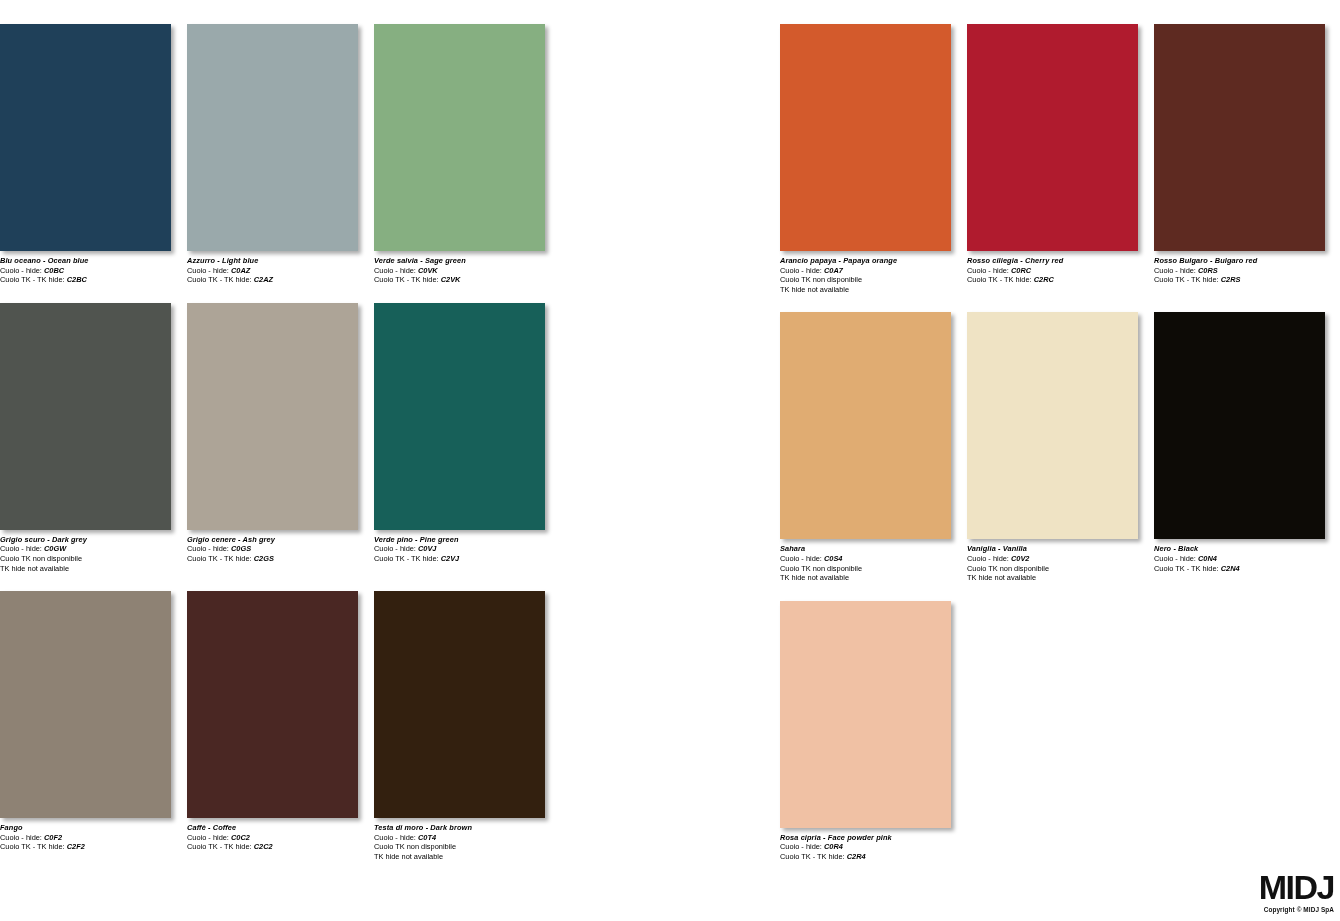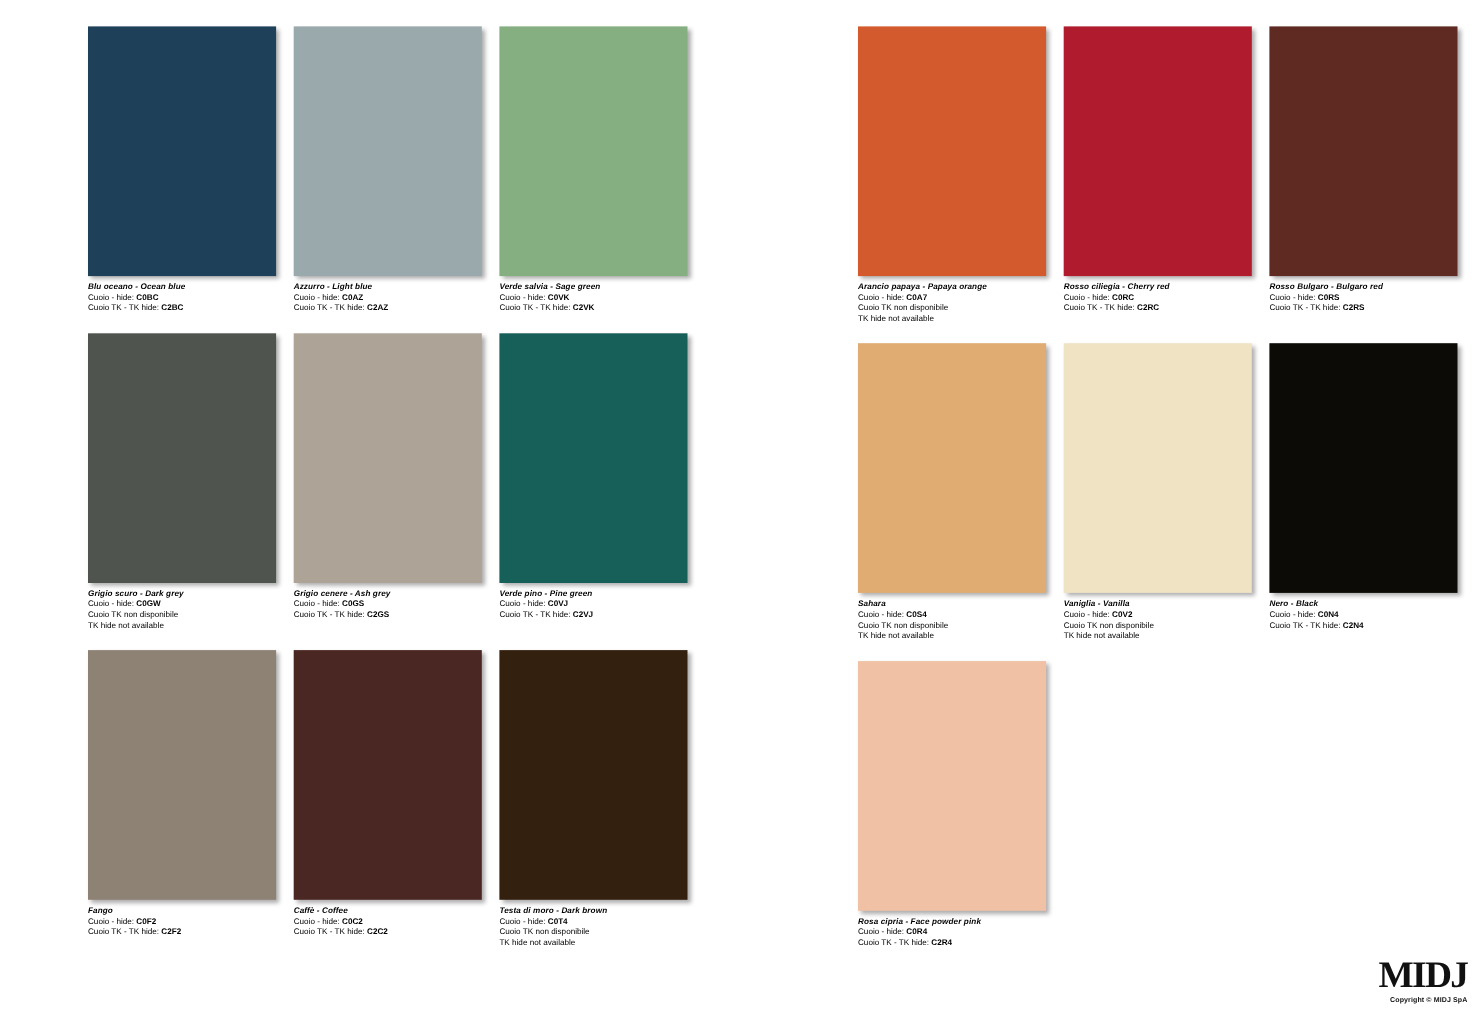--- a/index.html
+++ b/index.html
@@ -27,21 +27,21 @@
     top: 24px;
     left: 0;
     width: 1340px;
     display: flex;
     flex-direction: row;
   }
   .half {
     width: 670px;
     box-sizing: border-box;
   }
-  .half.left  { padding-left: 80px;  padding-right: 34px; }
+  .half.left  {  padding-right: 34px; }
   .half.right { padding-left: 110px; padding-right: 0;  }
 
   .grid {
     display: grid;
     grid-template-columns: repeat(3, 171px);
     column-gap: 16px;
     row-gap: 18px;
   }
 
   
@@ -66,34 +66,35 @@
     letter-spacing: 0.1px;
     white-space: nowrap;
   }
   .cap-line {
     font-size: 7.4px;
     color: #000000;
     white-space: nowrap;
   }
   .cap-line b {
     font-weight: bold;
+    font-style: italic;
   }
   .cap-line.na {
     font-size: 7.4px;
   }
 
   
   .logo-block {
     position: absolute;
     right: 6px;
     bottom: 8px;
     text-align: right;
   }
   .logo-mark {
-    font-family: Liberation Serif, serif;
+    font-family: Liberation Sans, sans-serif;
     font-size: 34px;
     font-weight: bold;
     letter-spacing: -1.5px;
     color: #111111;
     line-height: 34px;
   }
   .logo-sub {
     font-size: 6.4px;
     font-weight: bold;
     color: #111111;

